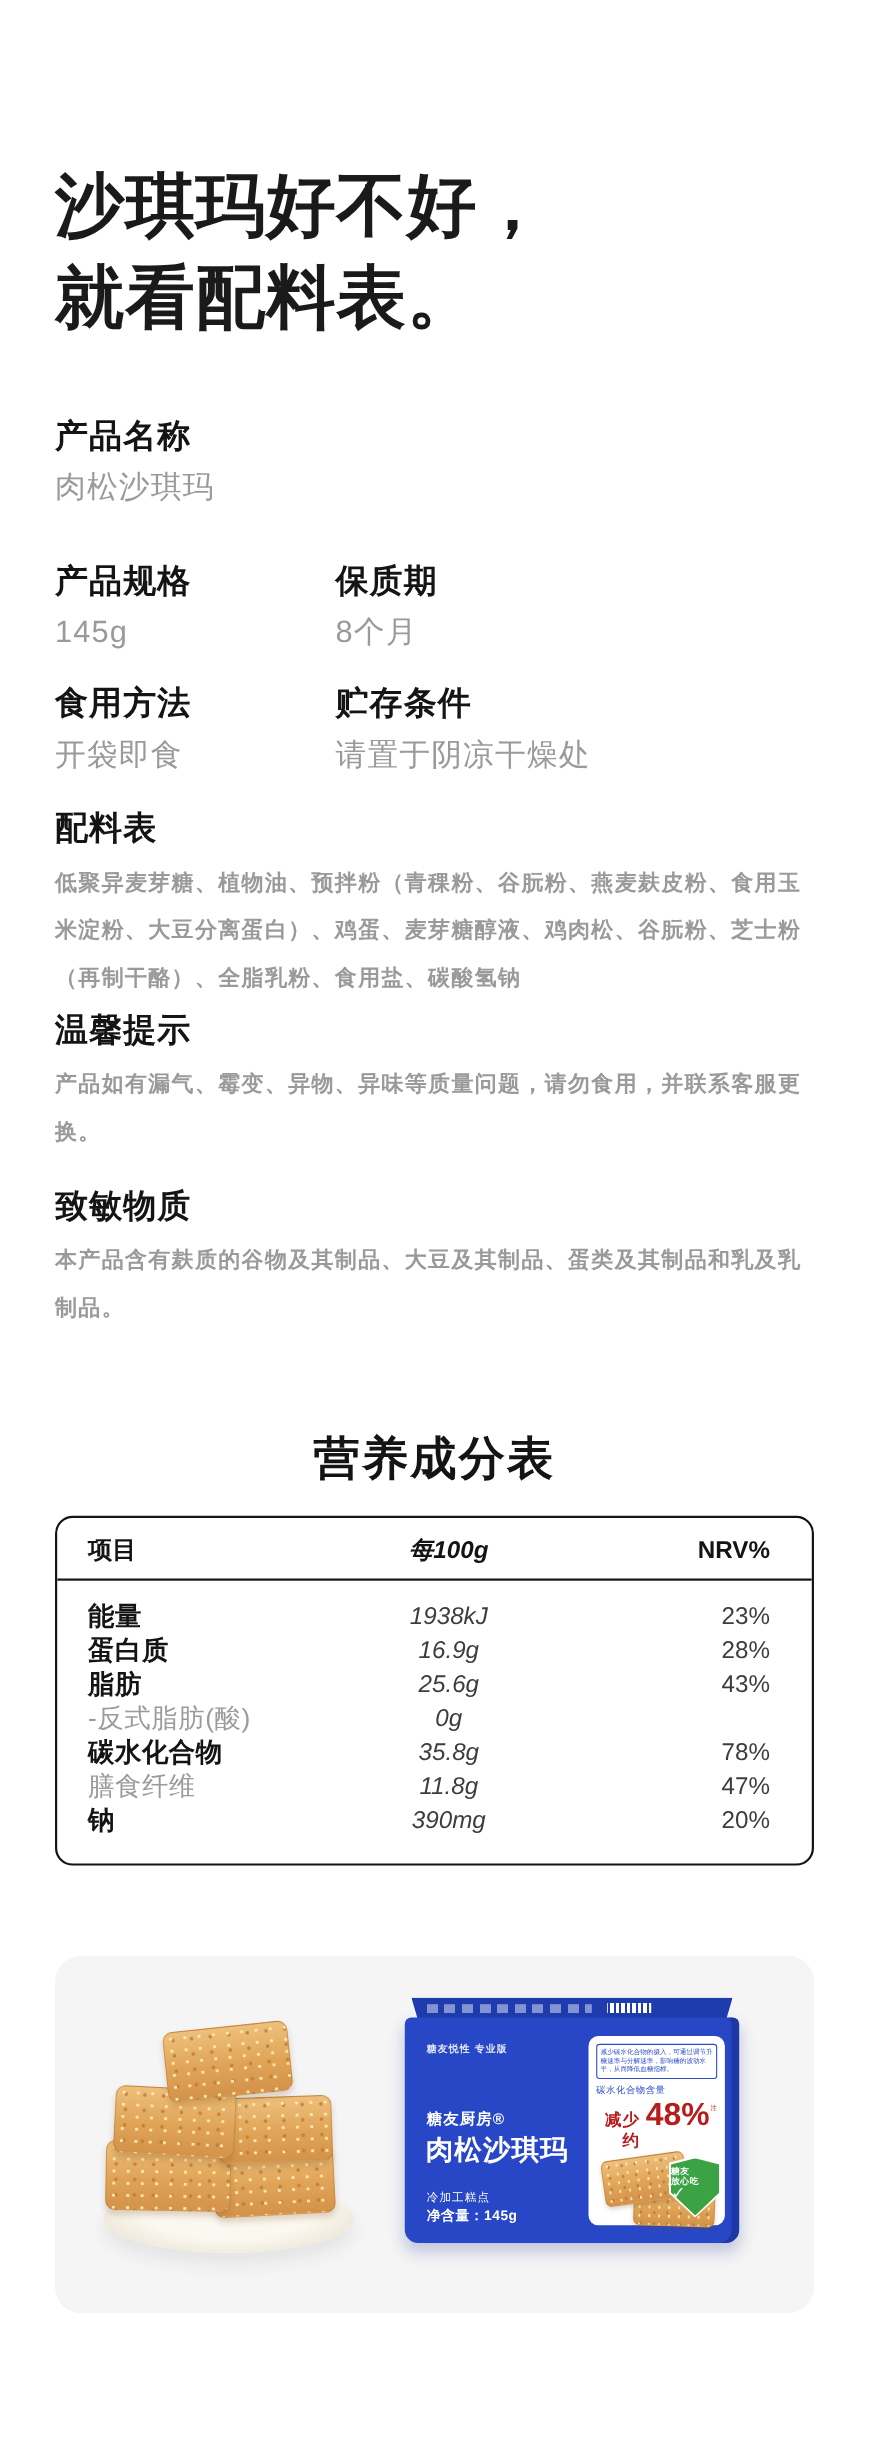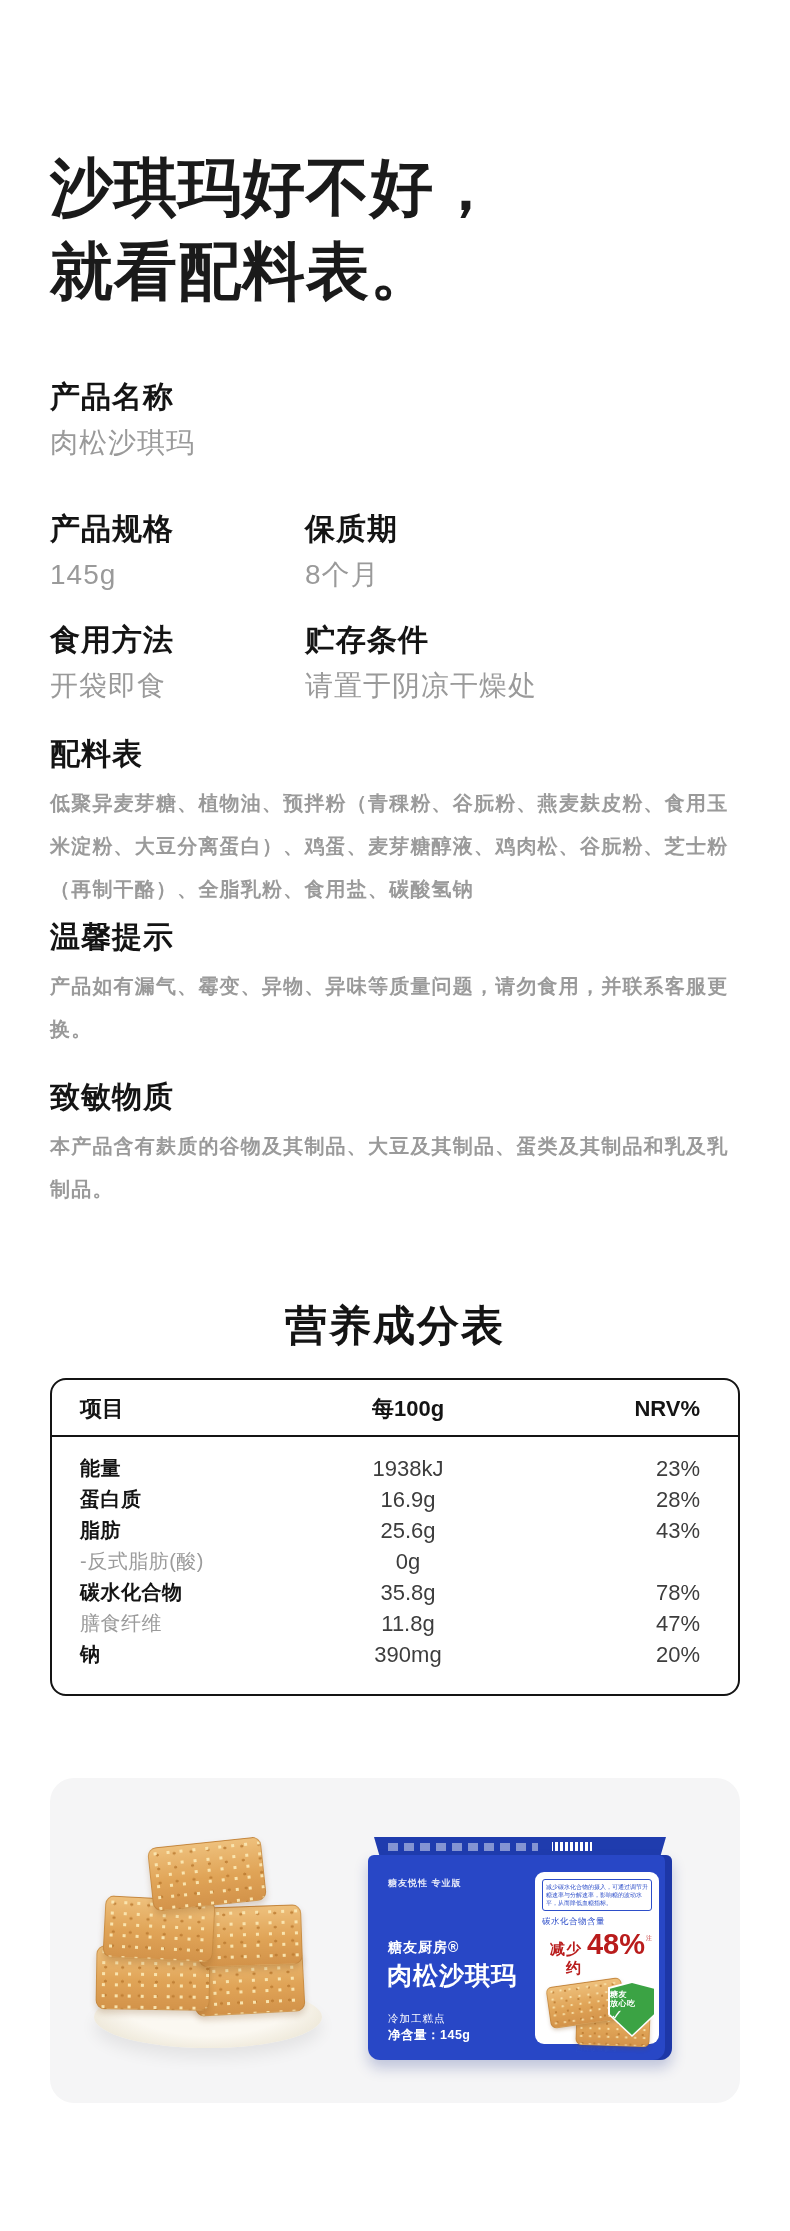--- a/index.html
+++ b/index.html
@@ -36,24 +36,24 @@
   
   .nutrition-title{margin-top:88px;text-align:center;font-size:42px;line-height:54px;font-weight:800;color:#141414;letter-spacing:2px;}
   .ntable{
     margin-top:25px;border:2px solid #141414;border-radius:16px;background:#fff;
     overflow:hidden;
   }
   .nhead{display:flex;align-items:center;padding:14px 0 11px;border-bottom:2px solid #141414;}
   .nbody{padding:16px 0 24px;}
   .ntr{display:flex;align-items:center;height:31px;}
   .c1{width:236px;flex:0 0 236px;box-sizing:border-box;padding-left:28px;}
-  .c2{flex:1;text-align:center;}
+  .c2{flex:1;text-align:center;font-style:italic;}
   .c3{width:210px;flex:0 0 210px;box-sizing:border-box;text-align:right;padding-right:38px;}
   .nhead .c1,.nhead .c2,.nhead .c3{font-size:22px;font-weight:700;color:#141414;}
-  .ntr .c1{font-size:20px;font-weight:700;color:#141414;letter-spacing:.5px;}
+  .ntr .c1{font-size:24px;font-weight:700;color:#141414;letter-spacing:.5px;}
   .ntr .c2,.ntr .c3{font-size:22px;color:#3d3d3d;}
   .ntr.sub .c1{font-weight:400;color:#9b9b9b;}
 
   
   .card{
     position:relative;margin-top:82px;margin-left:50px;width:690px;height:325px;
     background:#f5f5f6;border-radius:24px;
   }
 
   
@@ -73,21 +73,21 @@
     background-size:13px 11px,17px 14px,100% 100%;
     box-shadow:0 4px 6px rgba(120,70,20,.22);
   }
   .saq.b-top{left:58px;top:8px;width:112px;height:62px;transform:rotate(-6deg);z-index:5;}
   .saq.b-midl{left:12px;top:64px;width:108px;height:60px;transform:rotate(3deg);z-index:4;}
   .saq.b-midr{left:106px;top:72px;width:102px;height:58px;transform:rotate(-2deg);z-index:3;}
   .saq.b-botl{left:4px;top:112px;width:112px;height:62px;transform:rotate(1deg);z-index:2;}
   .saq.b-botr{left:102px;top:118px;width:108px;height:60px;transform:rotate(-3deg);z-index:1;}
 
   
-  .boxwrap{position:absolute;left:318px;top:59px;width:351px;height:223px;}
+  .boxwrap{position:absolute;left:318px;top:38px;width:351px;height:223px;}
   .box-flap{
     position:absolute;left:6px;top:0;width:292px;height:20px;background:#1f3cae;
     clip-path:polygon(2% 100%,98% 100%,100% 0,0 0);
   }
   .flap-lines{position:absolute;left:14px;top:6px;width:150px;height:8px;
     background:repeating-linear-gradient(90deg,rgba(255,255,255,.45) 0 10px,transparent 10px 16px);}
   .flap-barcode{position:absolute;right:70px;top:3px;width:48px;height:13px;background:#fff;border-radius:1px;
     background-image:repeating-linear-gradient(90deg,#1f3cae 0 2px,transparent 2px 5px);background-clip:content-box;padding:2px 4px;box-sizing:border-box;background-color:#fff;}
   .box-face{
     position:absolute;left:0;top:18px;width:304px;height:205px;background:#2847c6;

